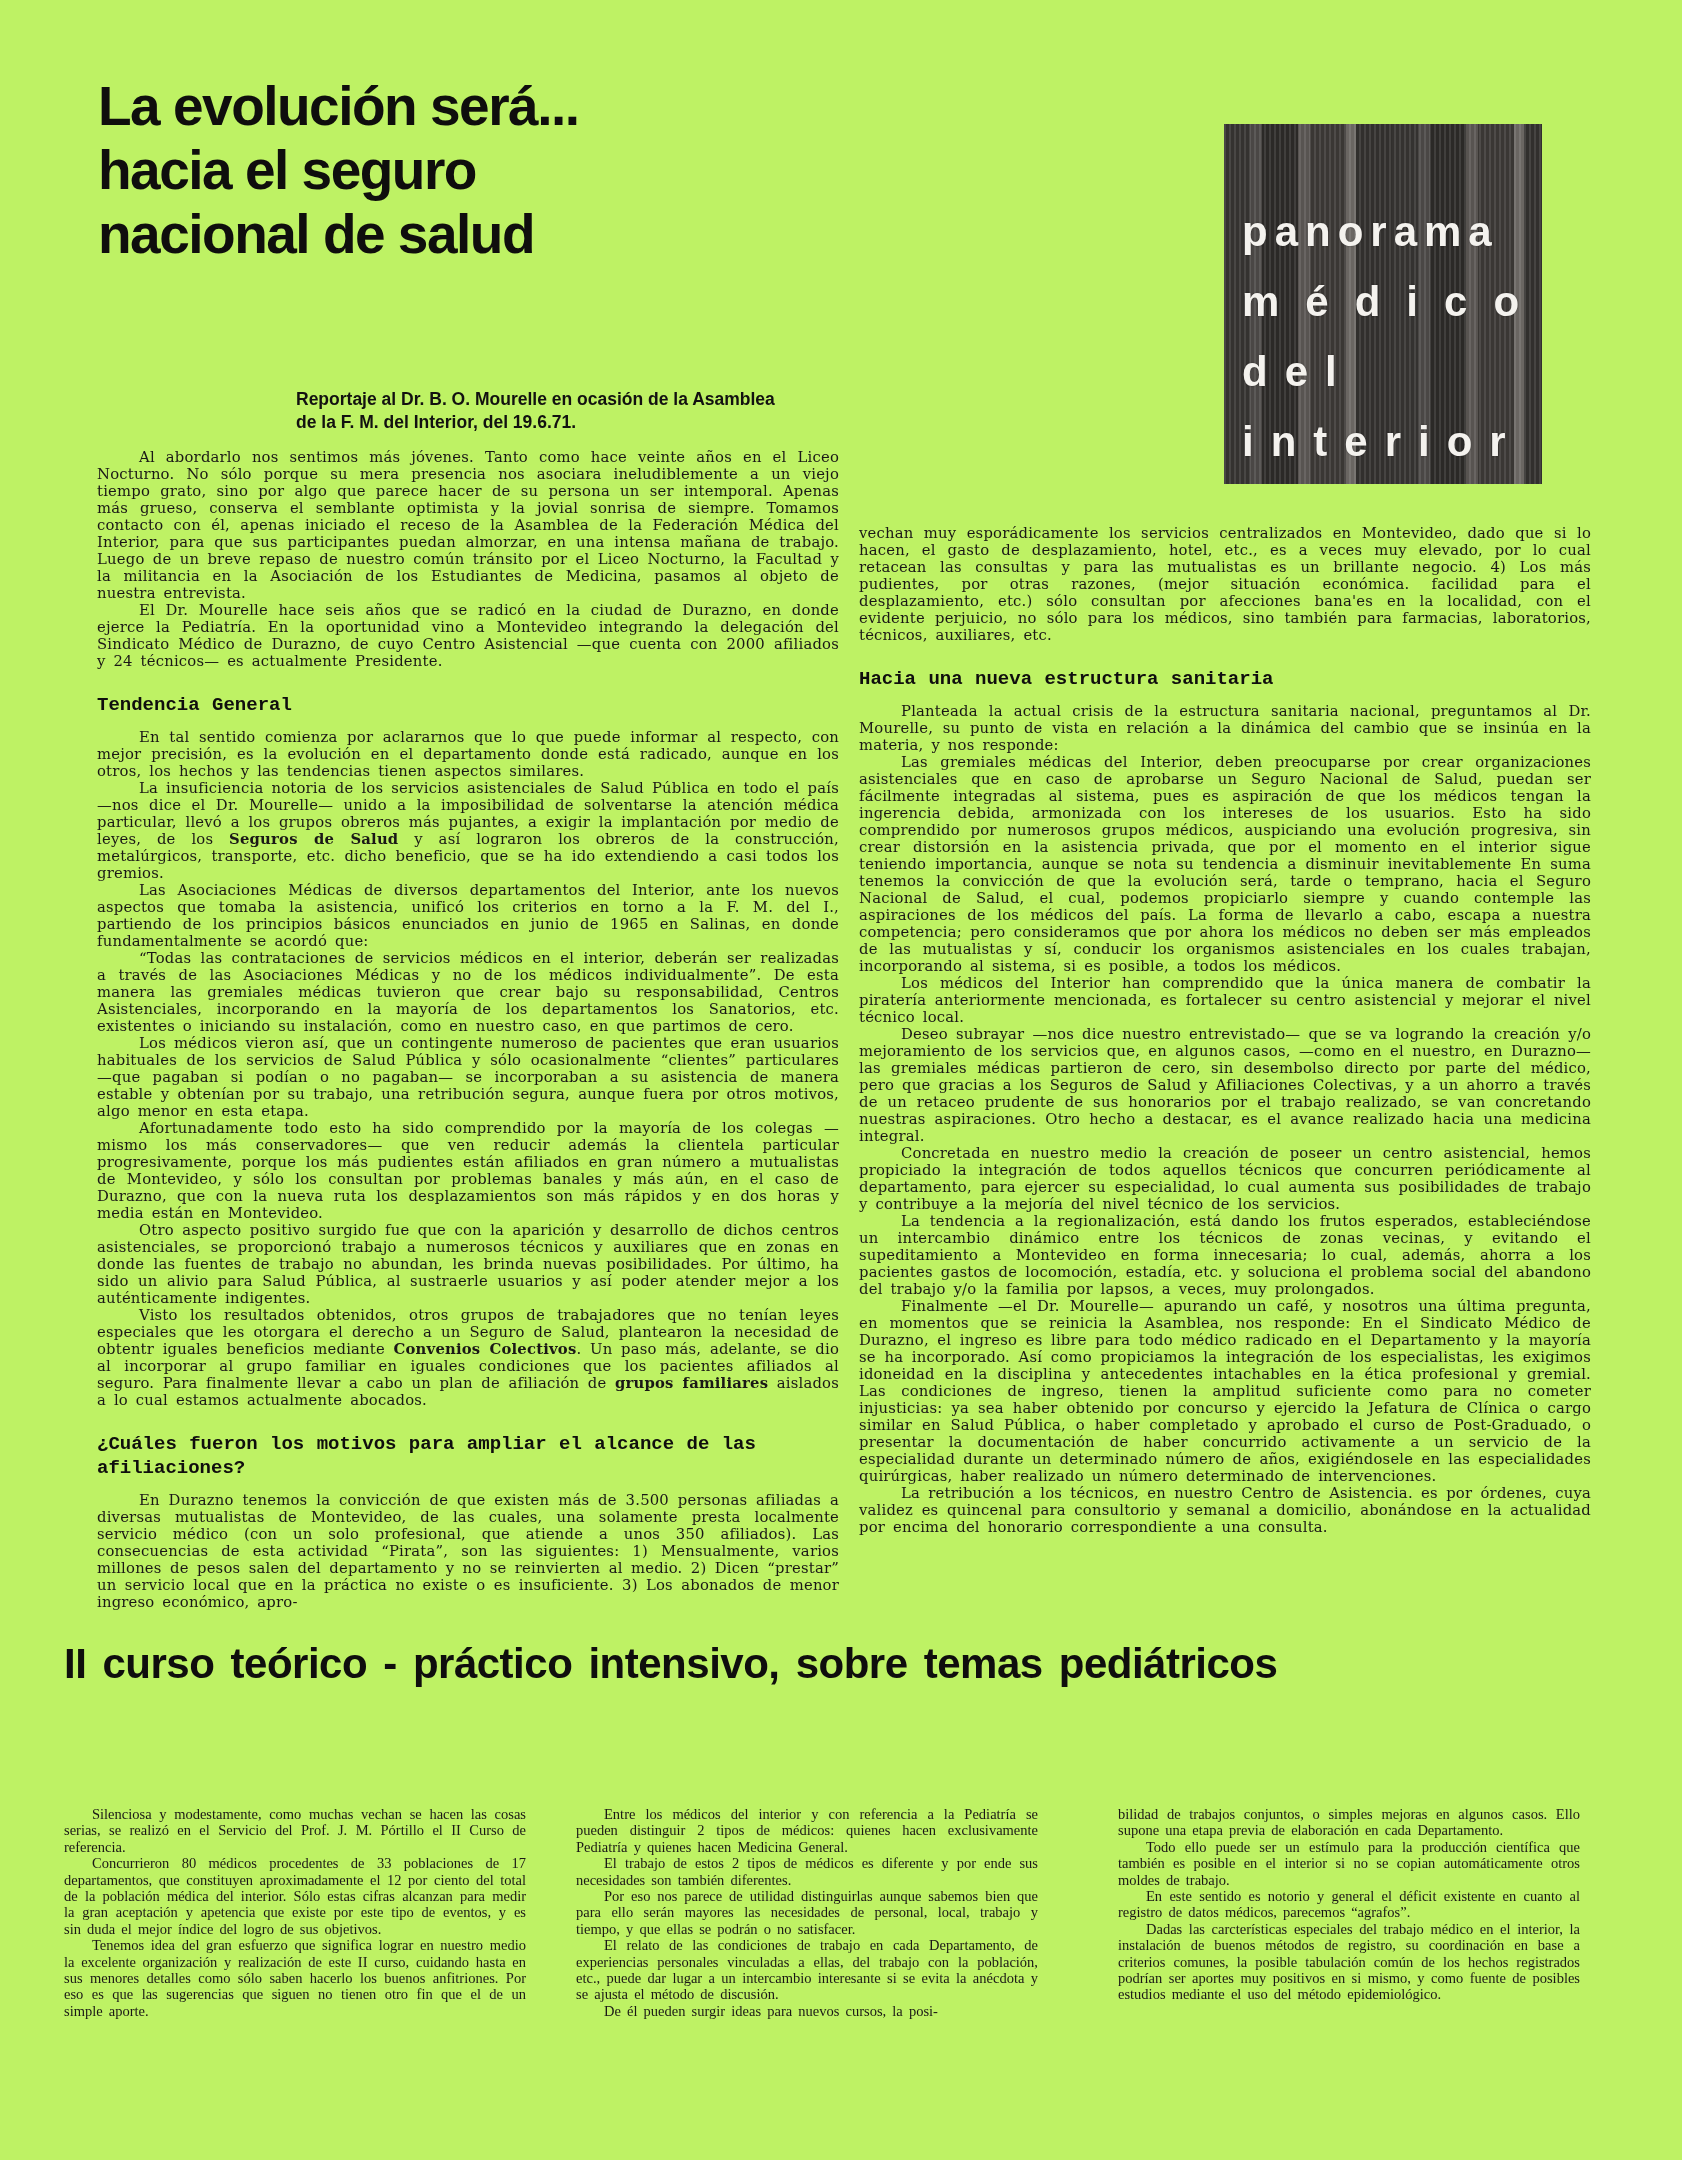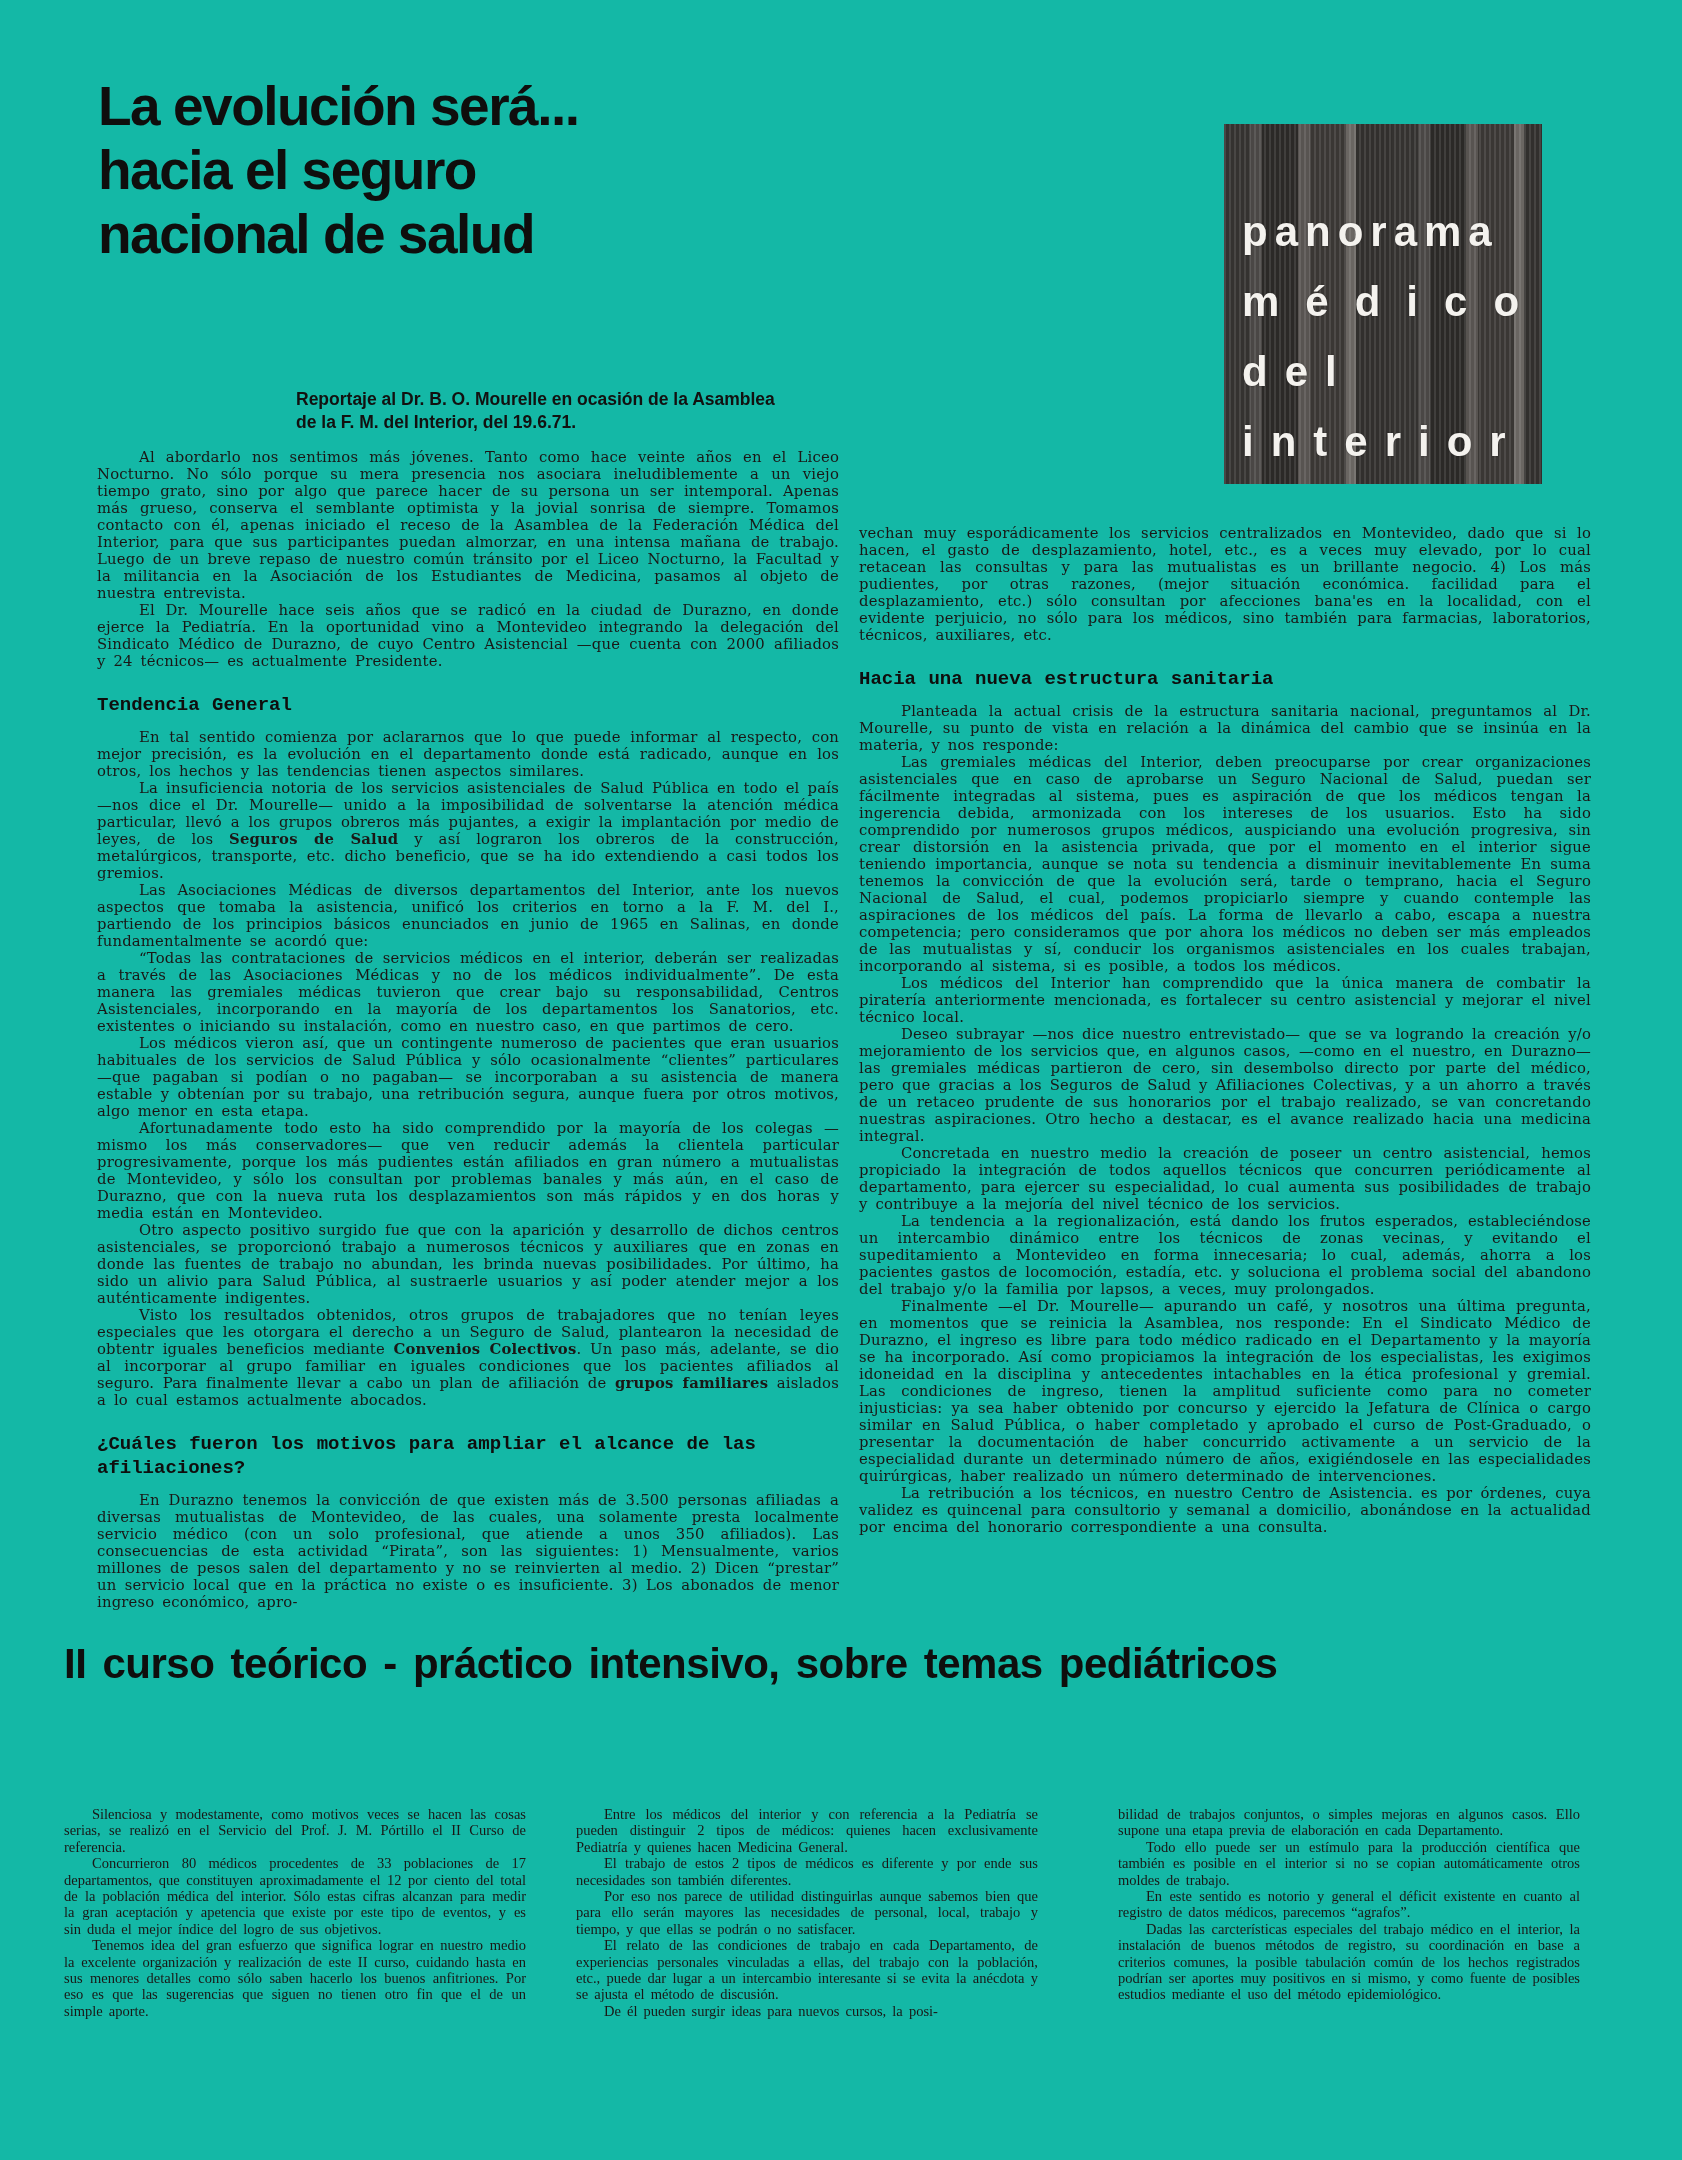--- a/index.html
+++ b/index.html
@@ -1,21 +1,21 @@
 <!DOCTYPE html>
 <html lang="es"><head>
 <meta charset="utf-8">
 <title>Recreación</title>
 <style>
   html,body{margin:0;padding:0;background:#e8e6e1;}
   #page{
     position:relative;
     width:1682px;height:2160px;
     margin:0 auto;
-    background:#14b8a6;
+    background:#bef264;
     color:#161412;
     overflow:hidden;
   }
   
   .headline{
     position:absolute;left:98px;top:74px;width:620px;
     font-family:"Liberation Sans",sans-serif;font-weight:700;
     font-size:55px;line-height:64px;letter-spacing:-1.5px;color:#0f0e0d;
   }
   
@@ -135,21 +135,21 @@
       <p>La tendencia a la regionalización, está dando los frutos esperados, estableciéndose un intercambio dinámico entre los técnicos de zonas vecinas, y evitando el supeditamiento a Montevideo en forma innecesaria; lo cual, además, ahorra a los pacientes gastos de locomoción, estadía, etc. y soluciona el problema social del abandono del trabajo y/o la familia por lapsos, a veces, muy prolongados.</p>
       <p>Finalmente —el Dr. Mourelle— apurando un café, y nosotros una última pregunta, en momentos que se reinicia la Asamblea, nos responde: En el Sindicato Médico de Durazno, el ingreso es libre para todo médico radicado en el Departamento y la mayoría se ha incorporado. Así como propiciamos la integración de los especialistas, les exigimos idoneidad en la disciplina y antecedentes intachables en la ética profesional y gremial. Las condiciones de ingreso, tienen la amplitud suficiente como para no cometer injusticias: ya sea haber obtenido por concurso y ejercido la Jefatura de Clínica o cargo similar en Salud Pública, o haber completado y aprobado el curso de Post-Graduado, o presentar la documentación de haber concurrido activamente a un servicio de la especialidad durante un determinado número de años, exigiéndosele en las especialidades quirúrgicas, haber realizado un número determinado de intervenciones.</p>
       <p>La retribución a los técnicos, en nuestro Centro de Asistencia. es por órdenes, cuya validez es quincenal para consultorio y semanal a domicilio, abonándose en la actualidad por encima del honorario correspondiente a una consulta.</p>
     </div>
 
   <div class="bottom-headline">
     <div>II curso teórico - práctico intensivo, sobre temas pediátricos</div>
   </div>
 
   <div id="bcol-1" class="bcol">
-      <p>Silenciosa y modestamente, como motivos veces se hacen las cosas serias, se realizó en el Servicio del Prof. J. M. Pórtillo el II Curso de referencia.</p>
+      <p>Silenciosa y modestamente, como muchas vechan se hacen las cosas serias, se realizó en el Servicio del Prof. J. M. Pórtillo el II Curso de referencia.</p>
       <p>Concurrieron 80 médicos procedentes de 33 poblaciones de 17 departamentos, que constituyen aproximadamente el 12 por ciento del total de la población médica del interior. Sólo estas cifras alcanzan para medir la gran aceptación y apetencia que existe por este tipo de eventos, y es sin duda el mejor índice del logro de sus objetivos.</p>
       <p>Tenemos idea del gran esfuerzo que significa lograr en nuestro medio la excelente organización y realización de este II curso, cuidando hasta en sus menores detalles como sólo saben hacerlo los buenos anfitriones. Por eso es que las sugerencias que siguen no tienen otro fin que el de un simple aporte.</p>
     </div>
   <div id="bcol-2" class="bcol">
       <p>Entre los médicos del interior y con referencia a la Pediatría se pueden distinguir 2 tipos de médicos: quienes hacen exclusivamente Pediatría y quienes hacen Medicina General.</p>
       <p>El trabajo de estos 2 tipos de médicos es diferente y por ende sus necesidades son también diferentes.</p>
       <p>Por eso nos parece de utilidad distinguirlas aunque sabemos bien que para ello serán mayores las necesidades de personal, local, trabajo y tiempo, y que ellas se podrán o no satisfacer.</p>
       <p>El relato de las condiciones de trabajo en cada Departamento, de experiencias personales vinculadas a ellas, del trabajo con la población, etc., puede dar lugar a un intercambio interesante si se evita la anécdota y se ajusta el método de discusión.</p>
       <p>De él pueden surgir ideas para nuevos cursos, la posi-</p>
     </div>

